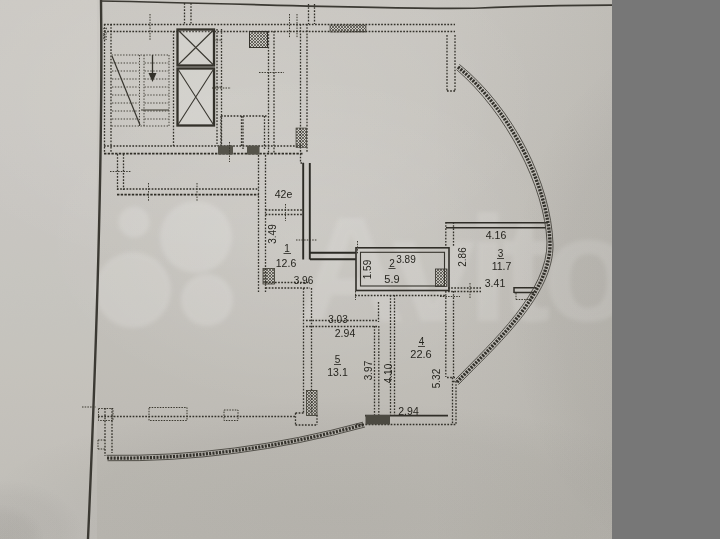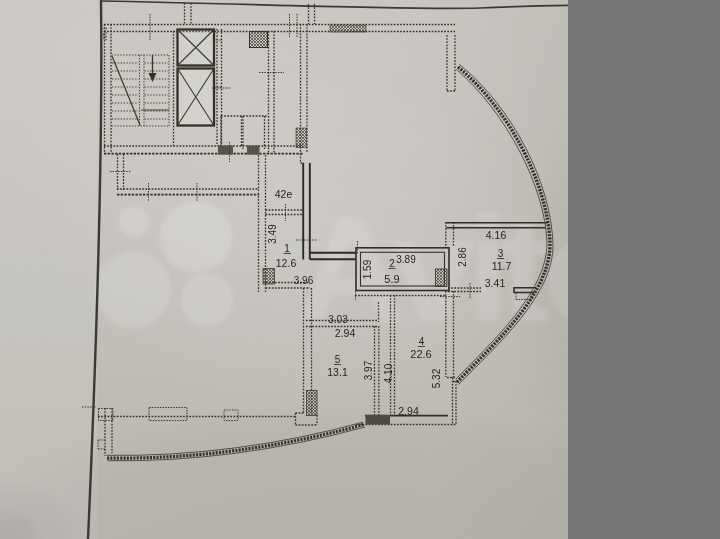--- a/index.html
+++ b/index.html
@@ -1,16 +1,16 @@
 <!DOCTYPE html>
 <html><head>
 <meta charset="utf-8">
 <style>
 html,body{margin:0;padding:0;background:#777;}
-.page{width:568px;height:539px;position:relative;overflow:hidden;font-family:"Liberation Sans",sans-serif;opacity:0.999;}
+.page{width:612px;height:539px;position:relative;overflow:hidden;font-family:"Liberation Sans",sans-serif;opacity:0.999;}
 svg{display:block;}
 text{font-family:"Liberation Sans",sans-serif;fill:#26251f;}
 .w{fill:none;stroke:#33312a;stroke-width:1.3;stroke-dasharray:1.7 1.45;}
 .wh{fill:none;stroke:#2f2d26;stroke-width:1.75;stroke-dasharray:2.4 1.3;}
 .s{fill:none;stroke:#2f2d27;stroke-width:1.5;}
 .sk{fill:none;stroke:#2b2a24;stroke-width:1.9;}
 .tk{fill:none;stroke:#3a382f;stroke-width:1;stroke-dasharray:1.5 1.2;}
 .st{fill:none;stroke:#403e36;stroke-width:0.95;stroke-dasharray:1.4 1.5;}
 </style>
 </head>

